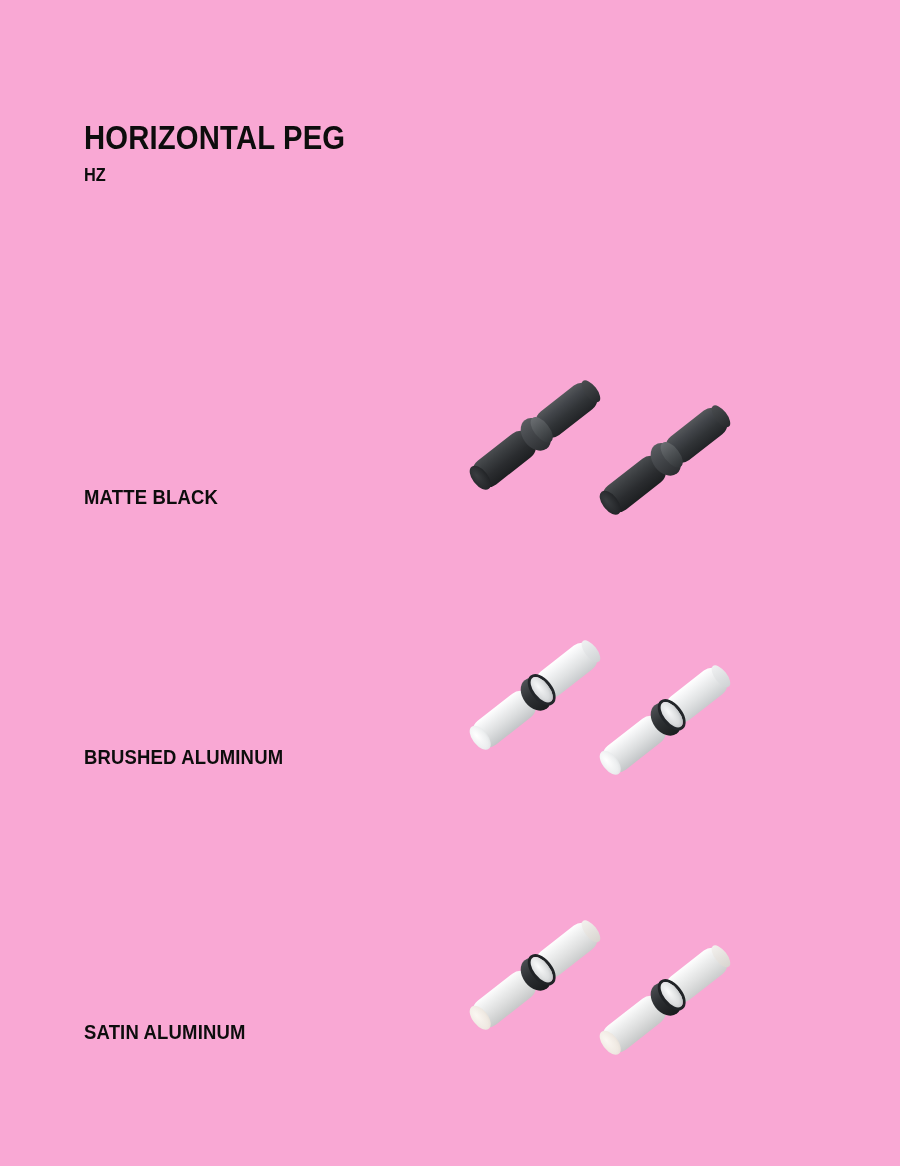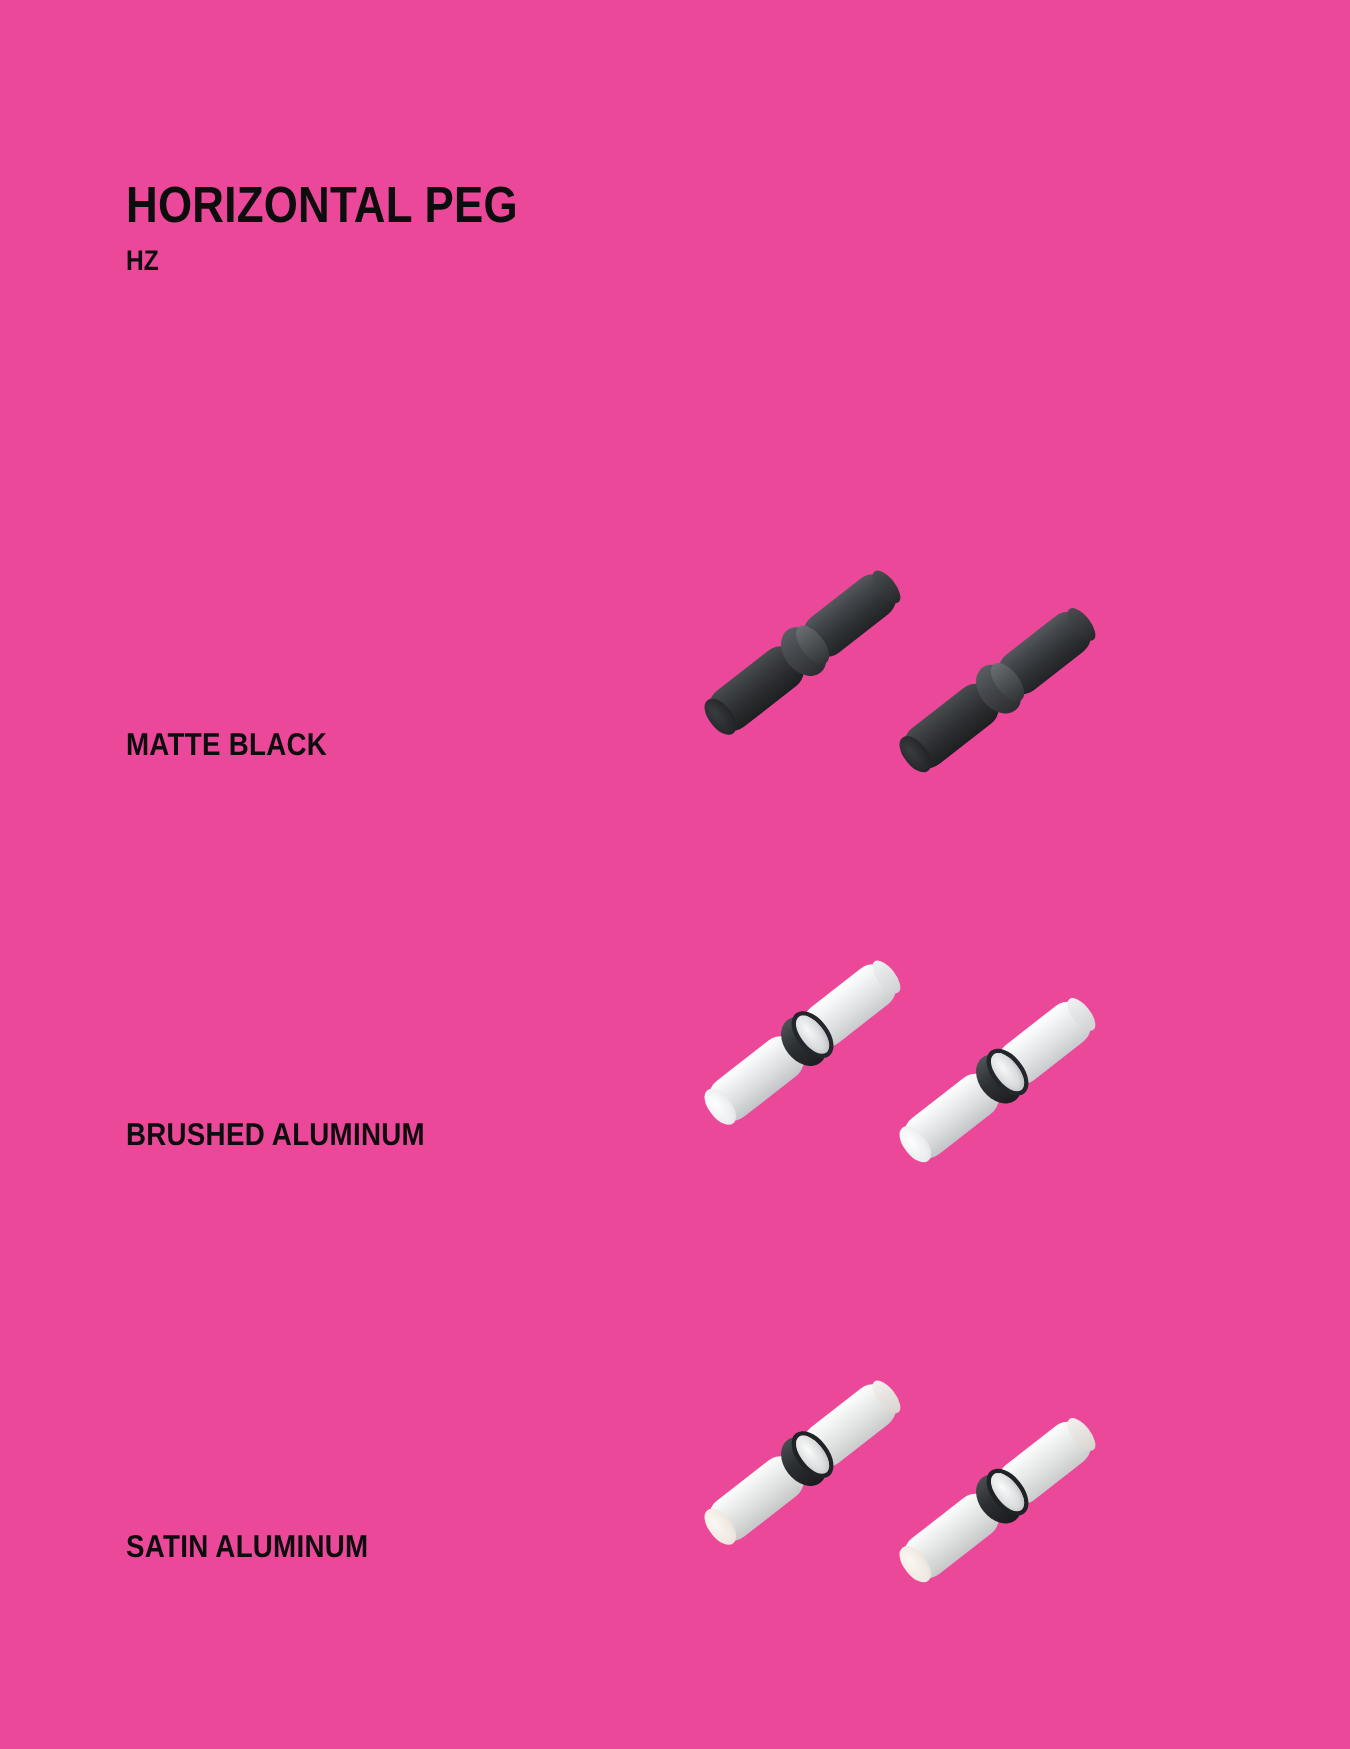--- a/index.html
+++ b/index.html
@@ -12,21 +12,21 @@
     height: 1166px;
     position: relative;
     font-family: "Liberation Sans", sans-serif;
     color: #111111;
     overflow: hidden;
   }
 
   .page {
     position: absolute;
     inset: 0;
-    background: #ec4899;
+    background: #f9a8d4;
   }
 
   
   .header {
     position: absolute;
     left: 84px;
     top: 120px;
     width: 600px;
   }
   .title {

